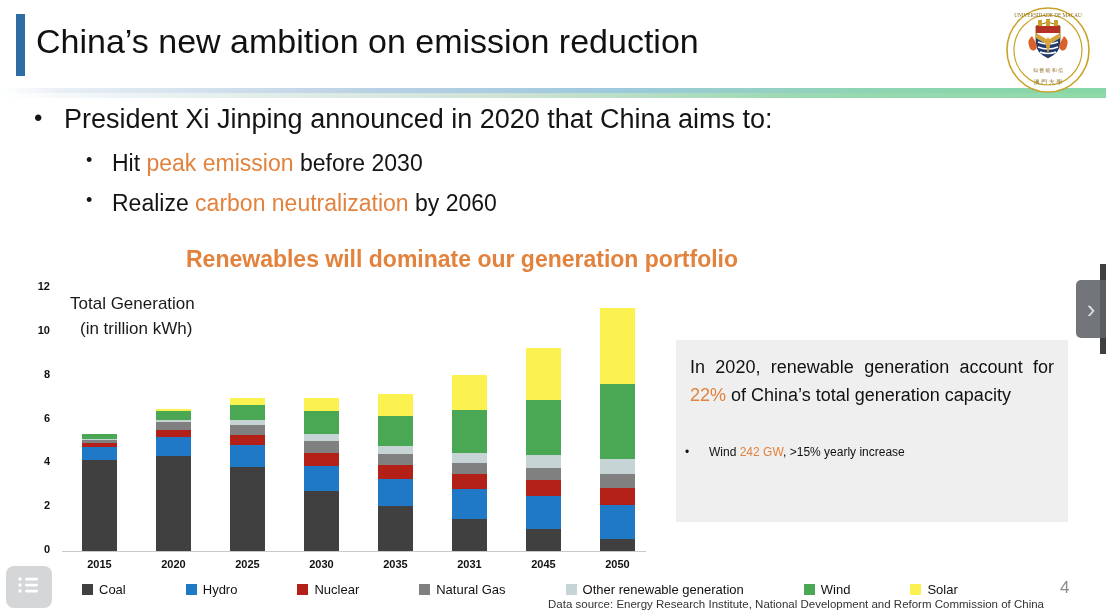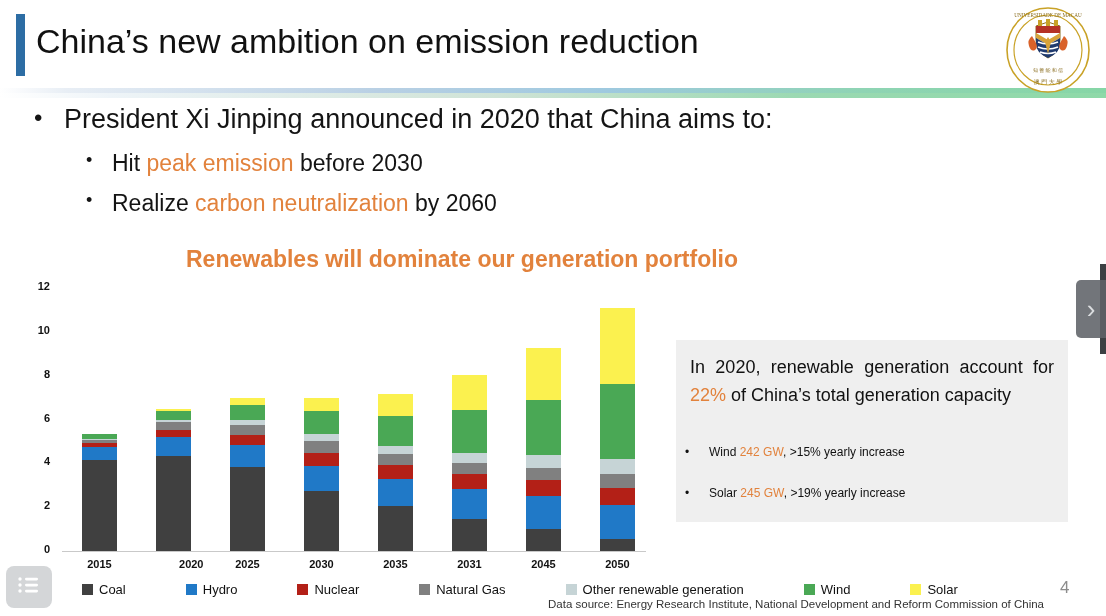--- a/index.html
+++ b/index.html
@@ -110,20 +110,24 @@
   <div class="b2 b2a">
     <span class="dot">•</span><span>Hit </span><span class="hl">peak emission</span><span> before 2030</span>
   </div>
 
   <div class="b2 b2b">
     <span class="dot">•</span><span>Realize </span><span class="hl">carbon neutralization</span><span> by 2060</span>
   </div>
 
   <div class="chart-title">Renewables will dominate our generation portfolio</div>
 
+  <div class="ann-total">
+    <div>Total Generation</div>
+    <div class="l2">(in trillion kWh)</div>
+  </div>
 
   <div id="plot">
       <div class="ylab" style="left: 26px; top: 543px;">0</div>
       <div class="ylab" style="left: 26px; top: 499.167px;">2</div>
       <div class="ylab" style="left: 26px; top: 455.333px;">4</div>
       <div class="ylab" style="left: 26px; top: 411.5px;">6</div>
       <div class="ylab" style="left: 26px; top: 367.667px;">8</div>
       <div class="ylab" style="left: 26px; top: 323.833px;">10</div>
       <div class="ylab" style="left: 26px; top: 280px;">12</div>
       <div class="bar-wrap" style="left: 82px; top: 0px; height: 551px; position: absolute;">
@@ -138,21 +142,21 @@
       <div class="tick" style="left: 69.5px;">2015</div>
       <div class="bar-wrap" style="left: 156px; top: 0px; height: 551px; position: absolute;">
         <div class="seg" style="position: absolute; left: 0px; width: 35px; height: 2.41083px; top: 408.542px; background: rgb(251, 241, 79);"></div>
         <div class="seg" style="position: absolute; left: 0px; width: 35px; height: 9.205px; top: 410.952px; background: rgb(74, 168, 85);"></div>
         <div class="seg" style="position: absolute; left: 0px; width: 35px; height: 1.9725px; top: 420.158px; background: rgb(198, 212, 214);"></div>
         <div class="seg" style="position: absolute; left: 0px; width: 35px; height: 7.89px; top: 422.13px; background: rgb(128, 128, 128);"></div>
         <div class="seg" style="position: absolute; left: 0px; width: 35px; height: 7.01333px; top: 430.02px; background: rgb(179, 32, 23);"></div>
         <div class="seg" style="position: absolute; left: 0px; width: 35px; height: 18.6292px; top: 437.033px; background: rgb(32, 121, 199);"></div>
         <div class="seg" style="position: absolute; left: 0px; width: 35px; height: 95.3375px; top: 455.663px; background: rgb(64, 64, 64);"></div>
       </div>
-      <div class="tick" style="left: 143.5px; text-align: right;">2020</div>
+      <div class="tick" style="left: 143.5px;">2020</div>
       <div class="bar-wrap" style="left: 230px; top: 0px; height: 551px; position: absolute;">
         <div class="seg" style="position: absolute; left: 0px; width: 35px; height: 6.575px; top: 398.022px; background: rgb(251, 241, 79);"></div>
         <div class="seg" style="position: absolute; left: 0px; width: 35px; height: 15.3417px; top: 404.597px; background: rgb(74, 168, 85);"></div>
         <div class="seg" style="position: absolute; left: 0px; width: 35px; height: 4.82167px; top: 419.938px; background: rgb(198, 212, 214);"></div>
         <div class="seg" style="position: absolute; left: 0px; width: 35px; height: 10.0817px; top: 424.76px; background: rgb(128, 128, 128);"></div>
         <div class="seg" style="position: absolute; left: 0px; width: 35px; height: 9.8625px; top: 434.842px; background: rgb(179, 32, 23);"></div>
         <div class="seg" style="position: absolute; left: 0px; width: 35px; height: 21.9167px; top: 444.704px; background: rgb(32, 121, 199);"></div>
         <div class="seg" style="position: absolute; left: 0px; width: 35px; height: 84.3792px; top: 466.621px; background: rgb(64, 64, 64);"></div>
       </div>
       <div class="tick" style="left: 217.5px;">2025</div>
@@ -240,23 +244,20 @@
       </span>
     </div>
   <div class="src">Data source: Energy Research Institute, National Development and Reform Commission of China</div>
 
   <div class="callout">
     <div class="co-p">
       <span>In 2020, renewable generation account for </span><span class="hl">22%</span><span> of China’s total generation capacity</span>
     </div>
     <div class="co-li co-l1">
       <span class="dot">•</span><span>Wind </span><span class="hl">242 GW</span><span>, &gt;15% yearly increase</span>
-    </div>
-    <div class="co-li co-l2">
-      <span class="dot">•</span><span>Solar </span><span class="hl">245 GW</span><span>, &gt;19% yearly increase</span>
     </div>
   </div>
 
   <div class="edge"></div>
   <div class="nav-next">
     <span style="color:#d7d9dc;font-size:26px;line-height:1;">›</span>
   </div>
   <div class="menu-btn">
     <span>
       <svg width="24" height="18" viewBox="0 0 24 18">

